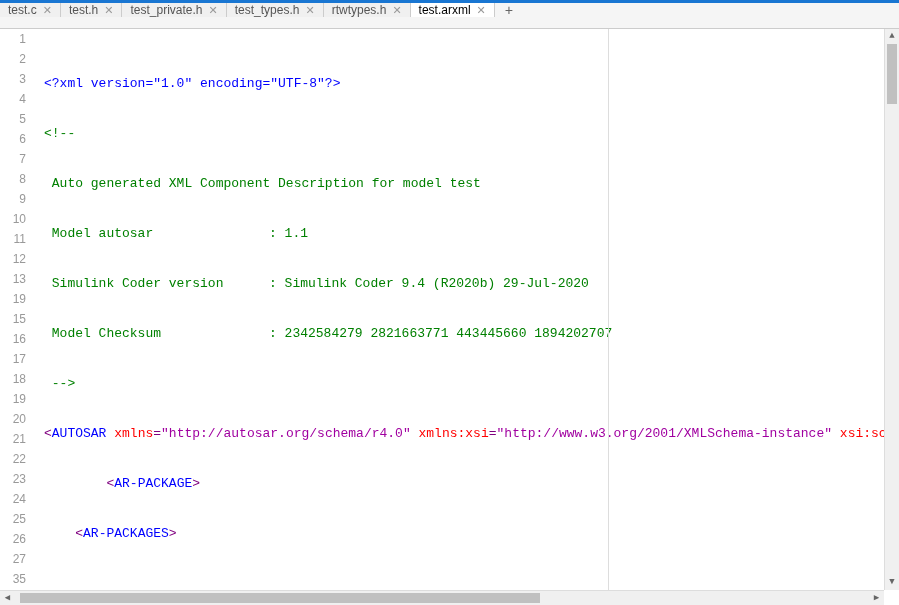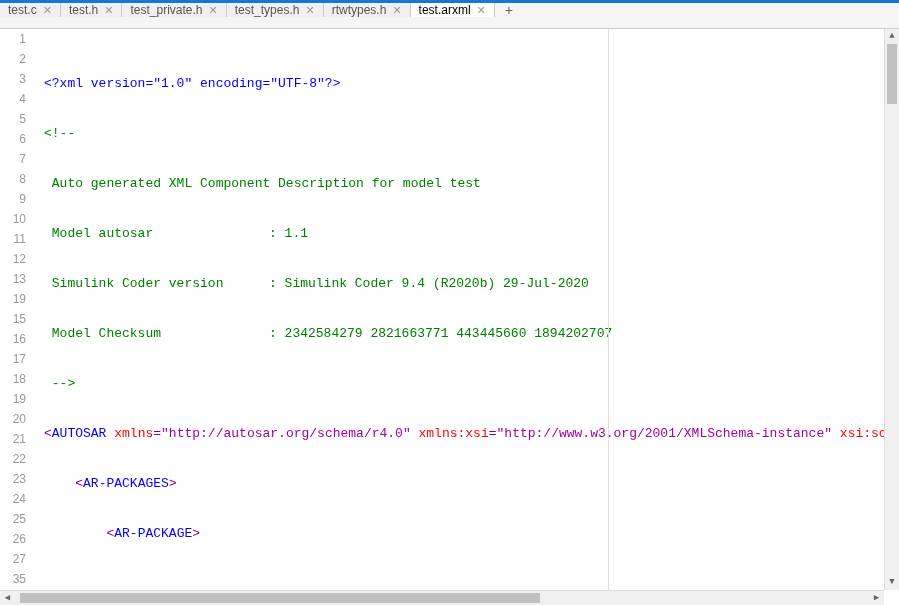--- a/index.html
+++ b/index.html
@@ -98,22 +98,22 @@
   <div class="code">
     <div class="center-line"></div>
     <div class="code-line"><span class="c-pi">&lt;?xml version="1.0" encoding="UTF-8"?&gt;</span></div>
     <div class="code-line"><span class="c-comment">&lt;!--</span></div>
     <div class="code-line"><span class="c-comment"> Auto generated XML Component Description for model test</span></div>
     <div class="code-line"><span class="c-comment" style="display:inline-block;width:225px"> Model autosar</span><span class="c-comment">: 1.1</span></div>
     <div class="code-line"><span class="c-comment" style="display:inline-block;width:225px"> Simulink Coder version</span><span class="c-comment">: Simulink Coder 9.4 (R2020b) 29-Jul-2020</span></div>
     <div class="code-line"><span class="c-comment" style="display:inline-block;width:225px"> Model Checksum</span><span class="c-comment">: 2342584279 2821663771 443445660 1894202707</span></div>
     <div class="code-line"><span class="c-comment"> --&gt;</span></div>
     <div class="code-line"><span class="c-br">&lt;</span><span class="c-tag">AUTOSAR</span> <span class="c-attr">xmlns</span><span class="c-br">=</span><span class="c-val">"http://autosar.org/schema/r4.0"</span> <span class="c-attr">xmlns:xsi</span><span class="c-br">=</span><span class="c-val">"http://www.w3.org/2001/XMLSchema-instance"</span> <span class="c-attr">xsi:schemaLocation</span></div>
+    <div class="code-line">        <span class="c-br">&lt;</span><span class="c-tag">AR-PACKAGE</span><span class="c-br">&gt;</span></div>
     <div class="code-line">    <span class="c-br">&lt;</span><span class="c-tag">AR-PACKAGES</span><span class="c-br">&gt;</span></div>
-    <div class="code-line">        <span class="c-br">&lt;</span><span class="c-tag">AR-PACKAGE</span><span class="c-br">&gt;</span></div>
     
     
     
     
     
     
     
     
     
     

